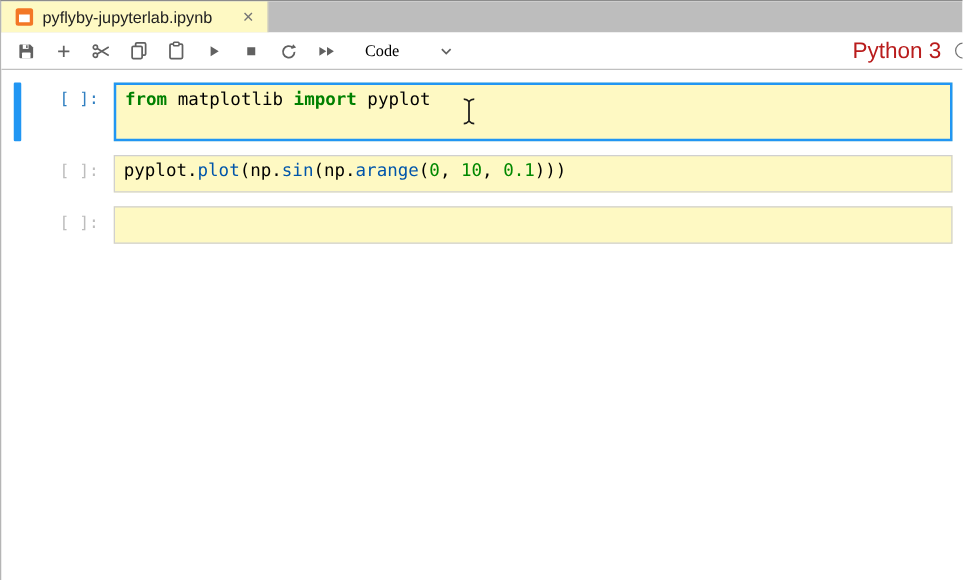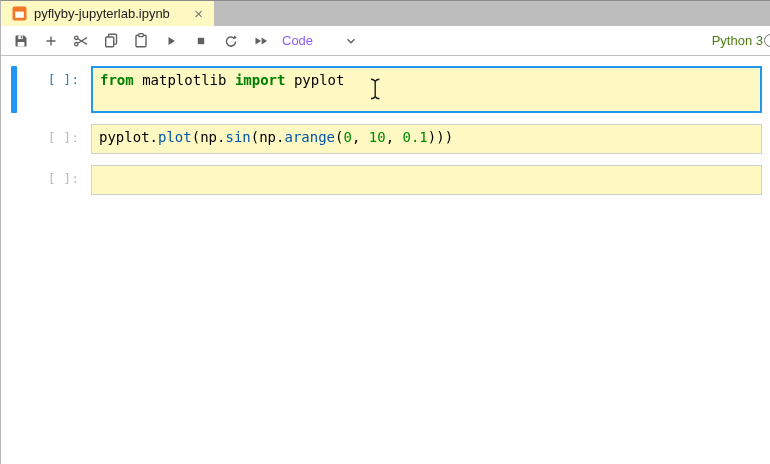--- a/index.html
+++ b/index.html
@@ -39,26 +39,26 @@
     display:flex; align-items:center;
     padding-left:5px;
     position:relative;
   }
   .tbtn {
     width:30px; height:28px;
     display:flex; align-items:center; justify-content:center;
     cursor:pointer;
   }
   .celltype {
-    margin-left:6px; display:flex; align-items:center;
-    font-size:13px; color:#8b5cf6; cursor:pointer;
+    margin-left:16px; display:flex; align-items:center;
+    font-size:13px; color:#000000; cursor:pointer;font-family:Liberation Serif, serif;
   }
   .celltype-label { margin-right:30px; }
   .spacer { flex:1; }
-  .kernel-name { font-size:13px; color:#4d7c0f; margin-right:1px; cursor:pointer; }
+  .kernel-name { font-size:18px; color:#b91c1c; margin-right:11px; cursor:pointer; }
   .kernel-status {
     width:13px; height:13px; border:1.5px solid #757575; border-radius:50%;
     margin-right:-7px; flex:none; background:#fff;
   }
 
   
   .notebook { padding-top:10px; }
   .cell-row { display:flex; align-items:stretch; margin-bottom:11px; }
   .collapser {
     width:6px; margin-left:10px; border-radius:1px;

